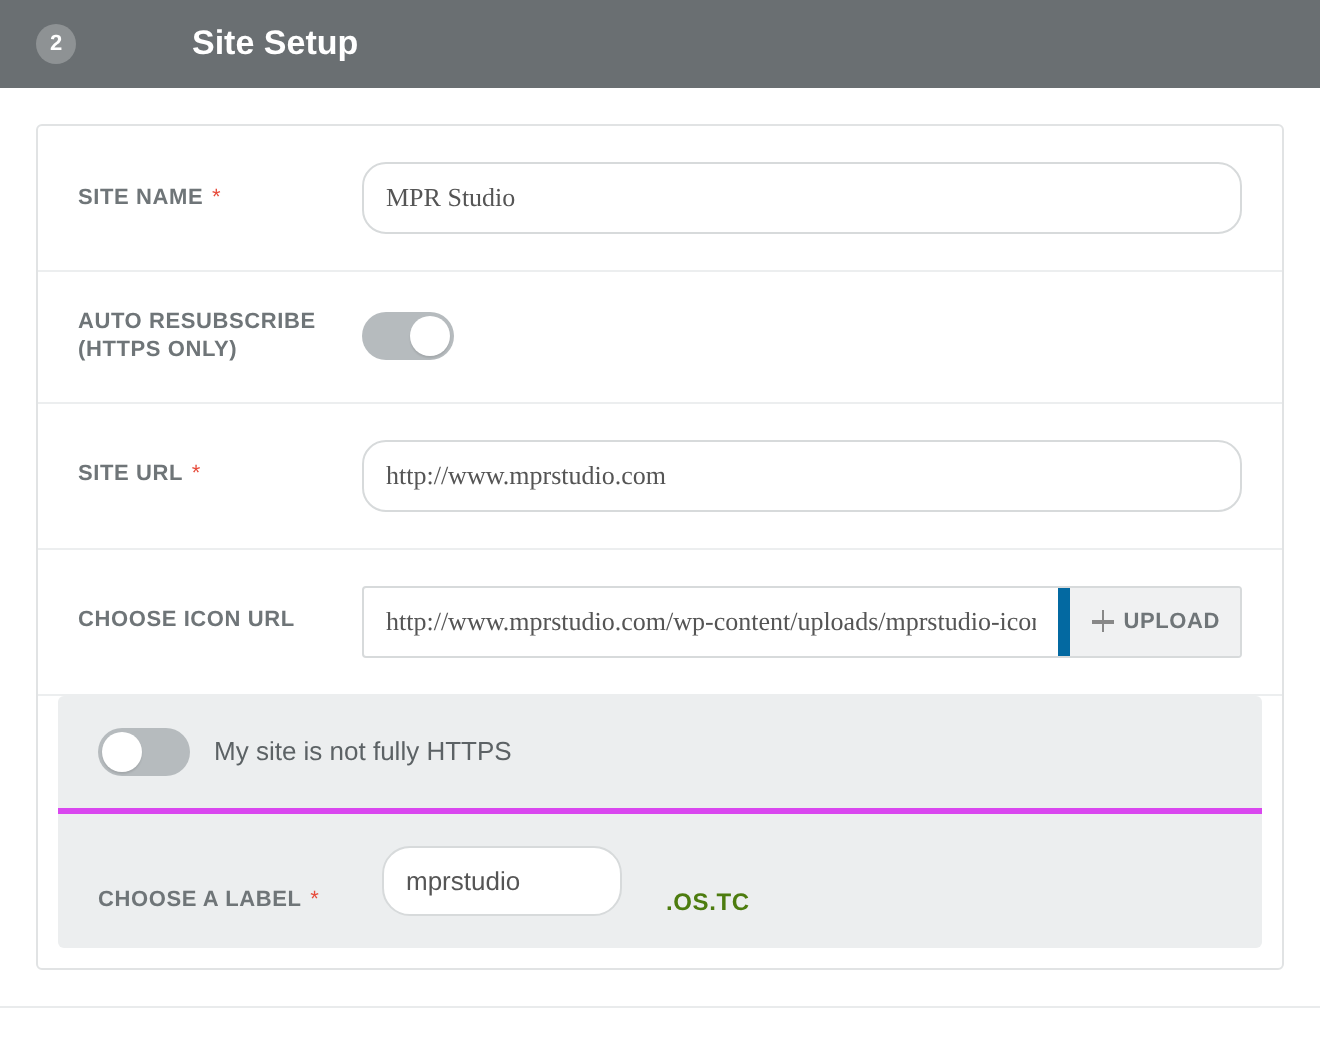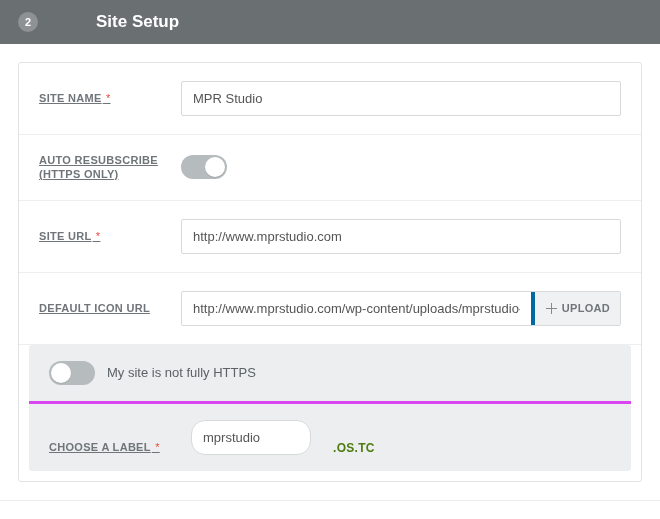--- a/index.html
+++ b/index.html
@@ -51,54 +51,53 @@
     }
     .form-row:last-child { border-bottom: none; }
     .label-cell {
       width: 130px;
       flex-shrink: 0;
       color: #6f7578;
       font-size: 11px;
       font-weight: 700;
       letter-spacing: 0.3px;
       line-height: 1.3;
-      text-decoration: underline;
     }
     .req { color: #e74c3c; font-weight: 400; margin-left: 1px; }
     .input-cell {
       flex: 1;
       display: flex;
       align-items: center;
     }
     .text-input {
       flex: 1;
       width: 100%;
       border: 1px solid #d7dadb;
-      border-radius: 2px;
+      border-radius: 12px;
       padding: 9px 11px;
       font-size: 13px;
       color: #555;
-      font-family: Liberation Sans, sans-serif;
+      font-family: Liberation Serif, serif;
       background: #fff;
     }
     .icon-input-wrap {
       flex: 1;
       display: flex;
       border: 1px solid #d7dadb;
       border-radius: 2px;
       background: #fff;
       overflow: hidden;
     }
     .icon-input-wrap .text-input { border: none; min-width: 0; }
     .upload-btn {
       display: flex;
       align-items: center;
       gap: 4px;
       background: #f0f1f2;
-      border-left: 4px solid #0369a1;
+      border-left: 6px solid #0369a1;
       padding: 0 10px;
       color: #6f7578;
       font-size: 11px;
       font-weight: 700;
       letter-spacing: 0.3px;
       cursor: pointer;
       flex-shrink: 0;
     }
     .plus-icon {
       width: 13px; height: 13px;
@@ -225,21 +224,21 @@
     <div class="form-row">
       <div class="label-cell">
         <span>SITE URL</span><span class="req"> *</span>
       </div>
       <div class="input-cell">
         <input type="text" class="text-input" value="http://www.mprstudio.com" style="">
       </div>
     </div>
 
     <div class="form-row">
-      <div class="label-cell">DEFAULT ICON URL</div>
+      <div class="label-cell">CHOOSE ICON URL</div>
       <div class="input-cell">
         <div class="icon-input-wrap">
           <input type="text" class="text-input" value="http://www.mprstudio.com/wp-content/uploads/mprstudio-icon.p" style="">
           <div class="upload-btn">
             <span class="plus-icon"></span>
             <span>UPLOAD</span>
           </div>
         </div>
       </div>
     </div>

